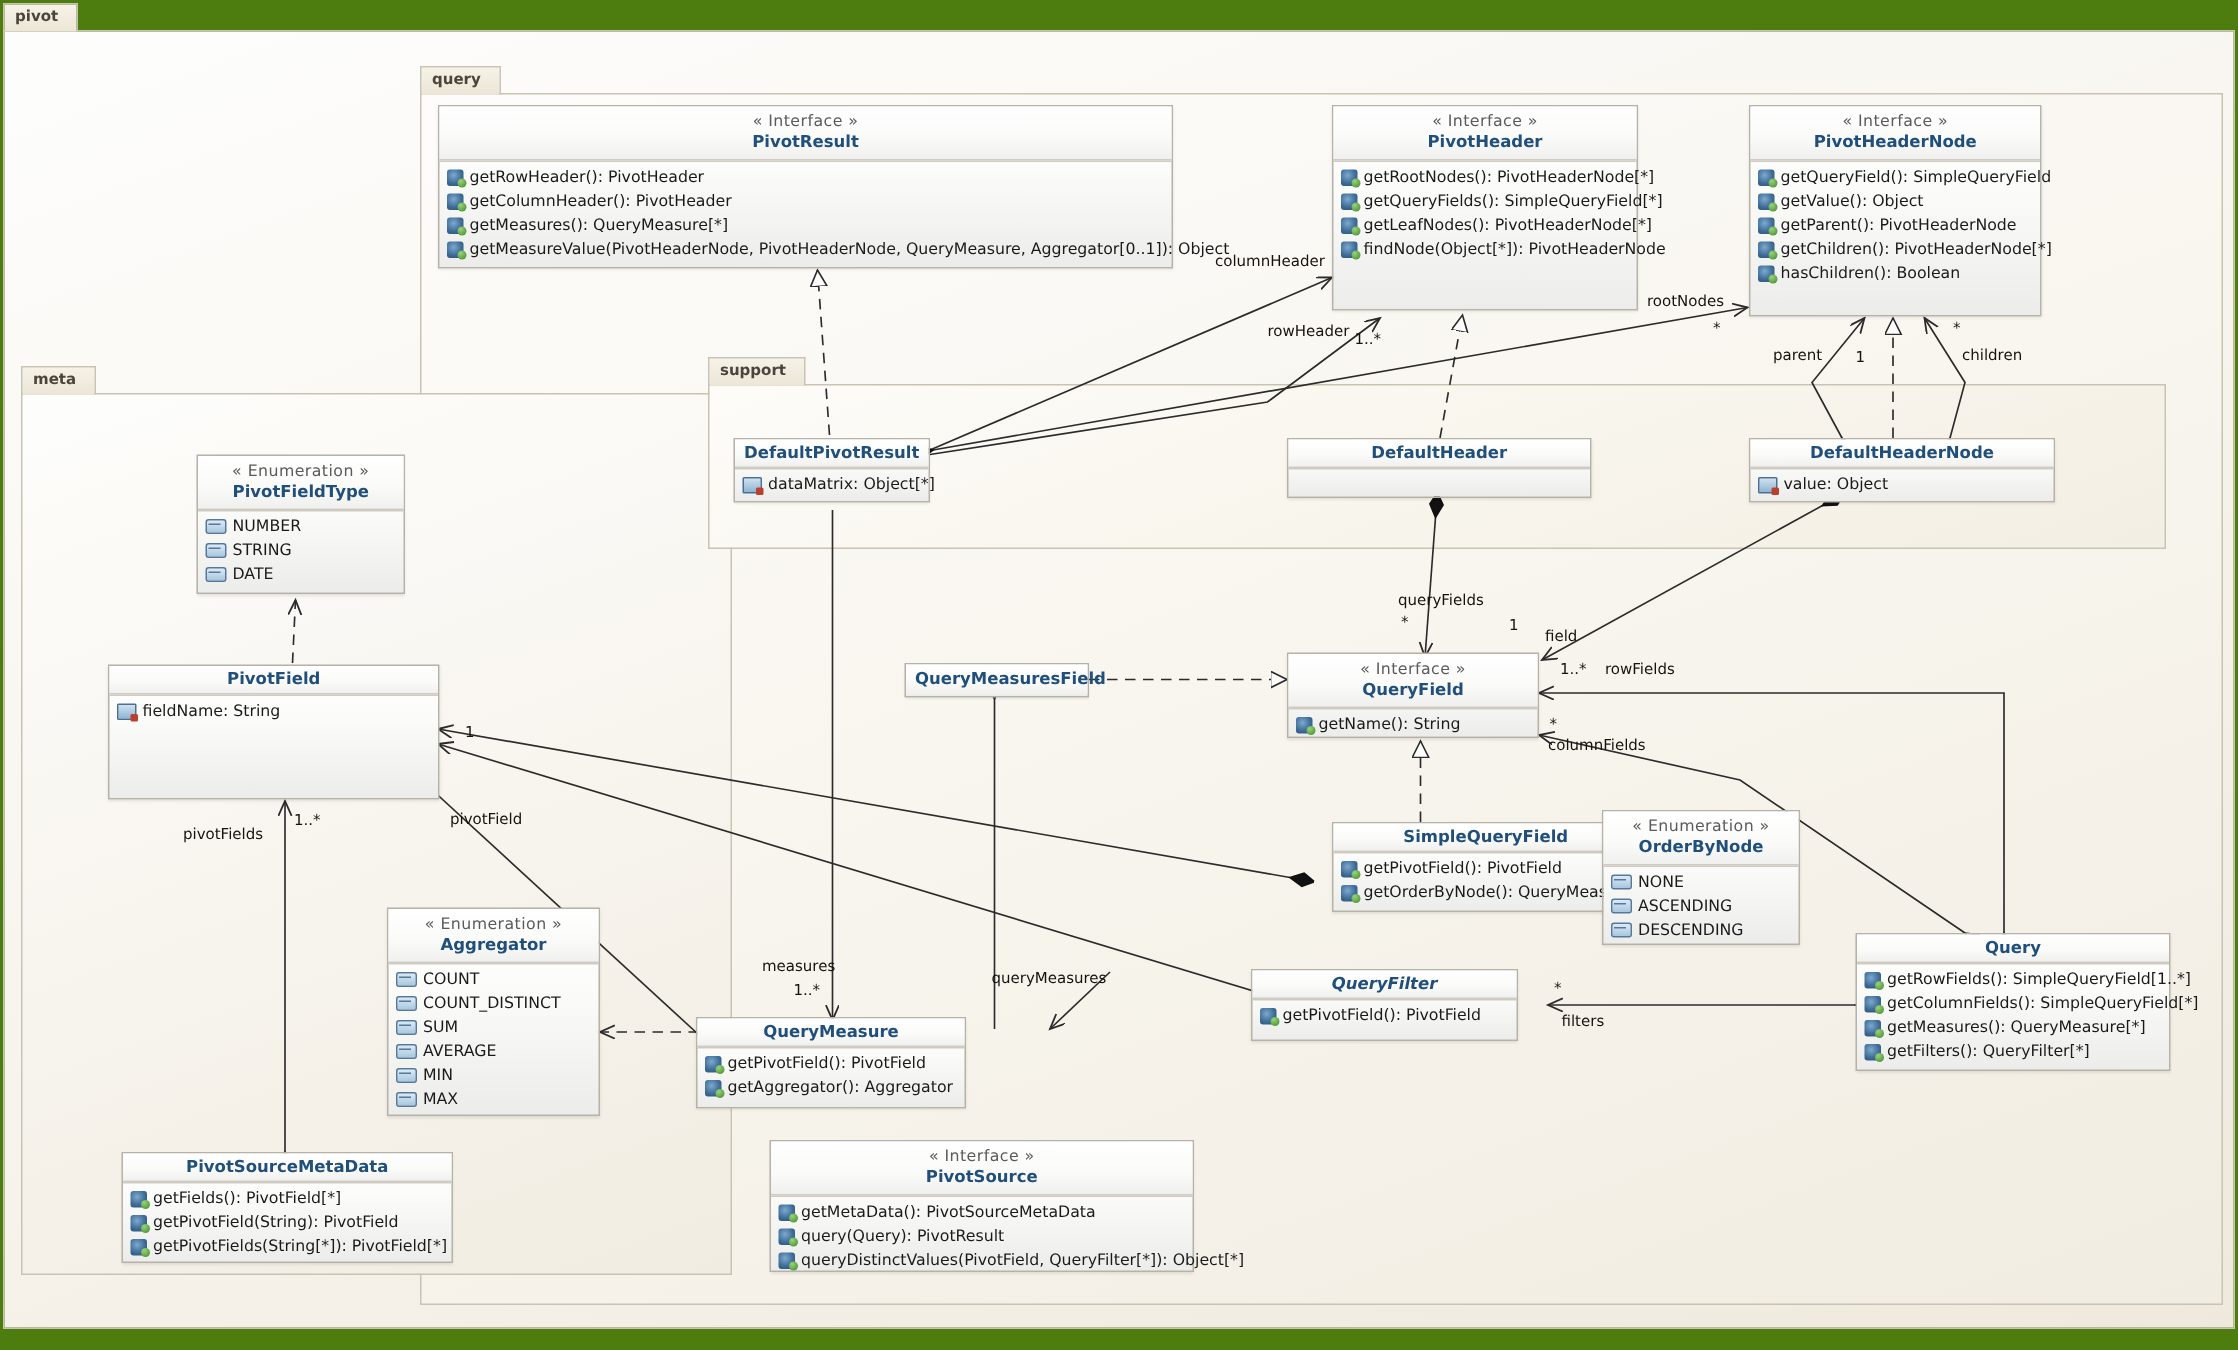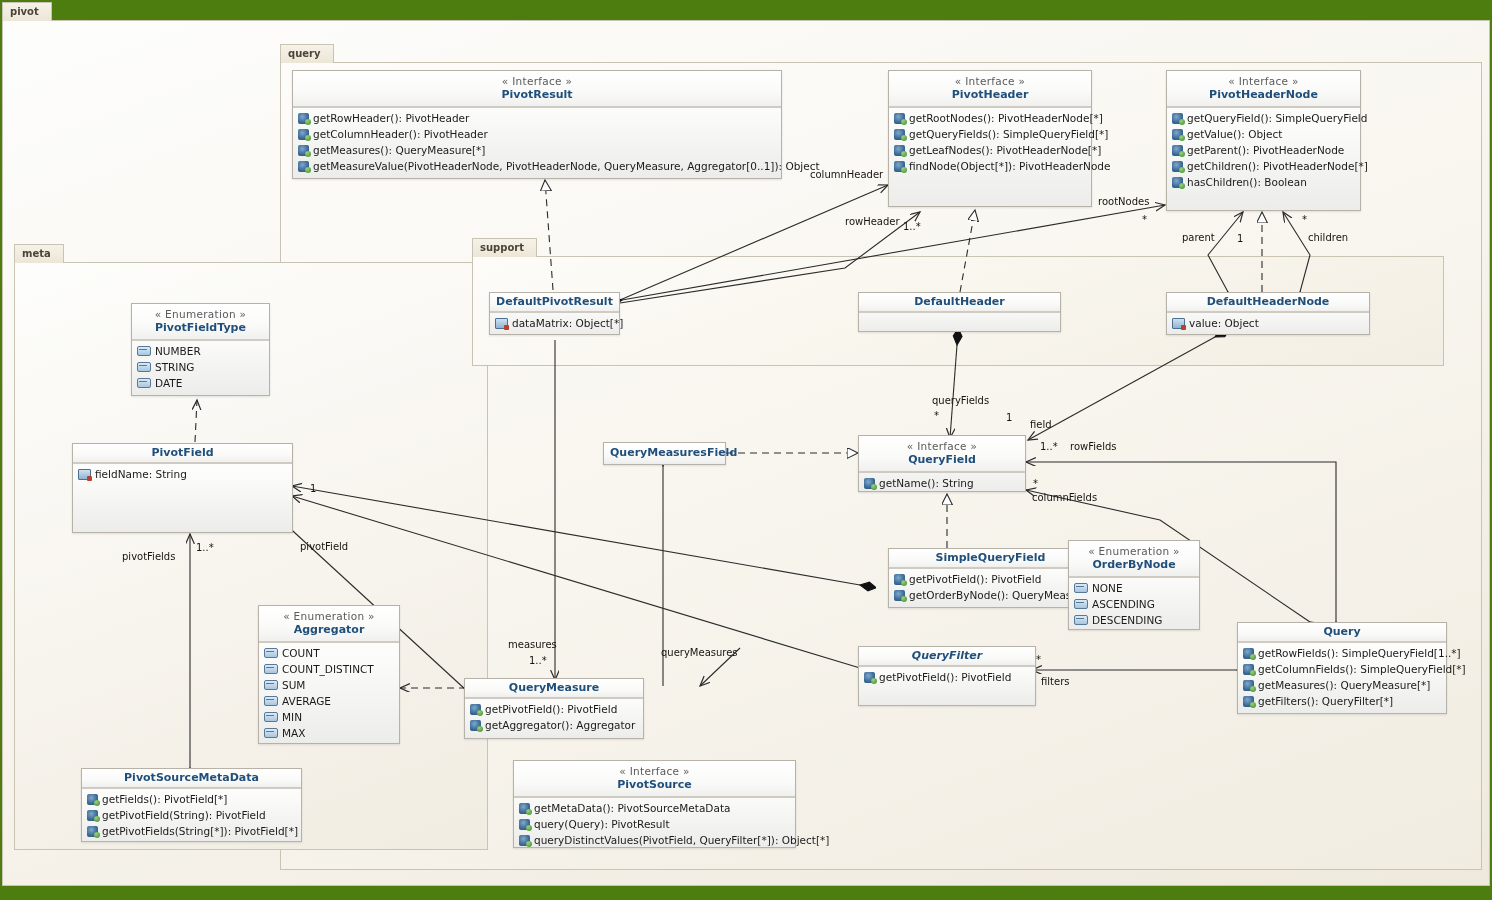--- a/index.html
+++ b/index.html
@@ -441,21 +441,21 @@
           <span class="ico ico-op"></span>
           <span>getMeasures(): QueryMeasure[*]</span>
         </div>
       <div class="row">
           <span class="ico ico-op"></span>
           <span>getFilters(): QueryFilter[*]</span>
         </div>
     </div>
   </div>
 
-  <div class="cls" style="left:858px;top:646px;width:178px;height:60px;">
+  <div class="cls" style="left:834px;top:646px;width:178px;height:48px;">
     <div class="cls-hdr" style="padding-top:2px;padding-bottom:2px;">
       <div class="cname abs">QueryFilter</div>
     </div>
     <div class="sect">
       <div class="row">
           <span class="ico ico-op"></span>
           <span>getPivotField(): PivotField</span>
         </div>
     </div>
   </div>

